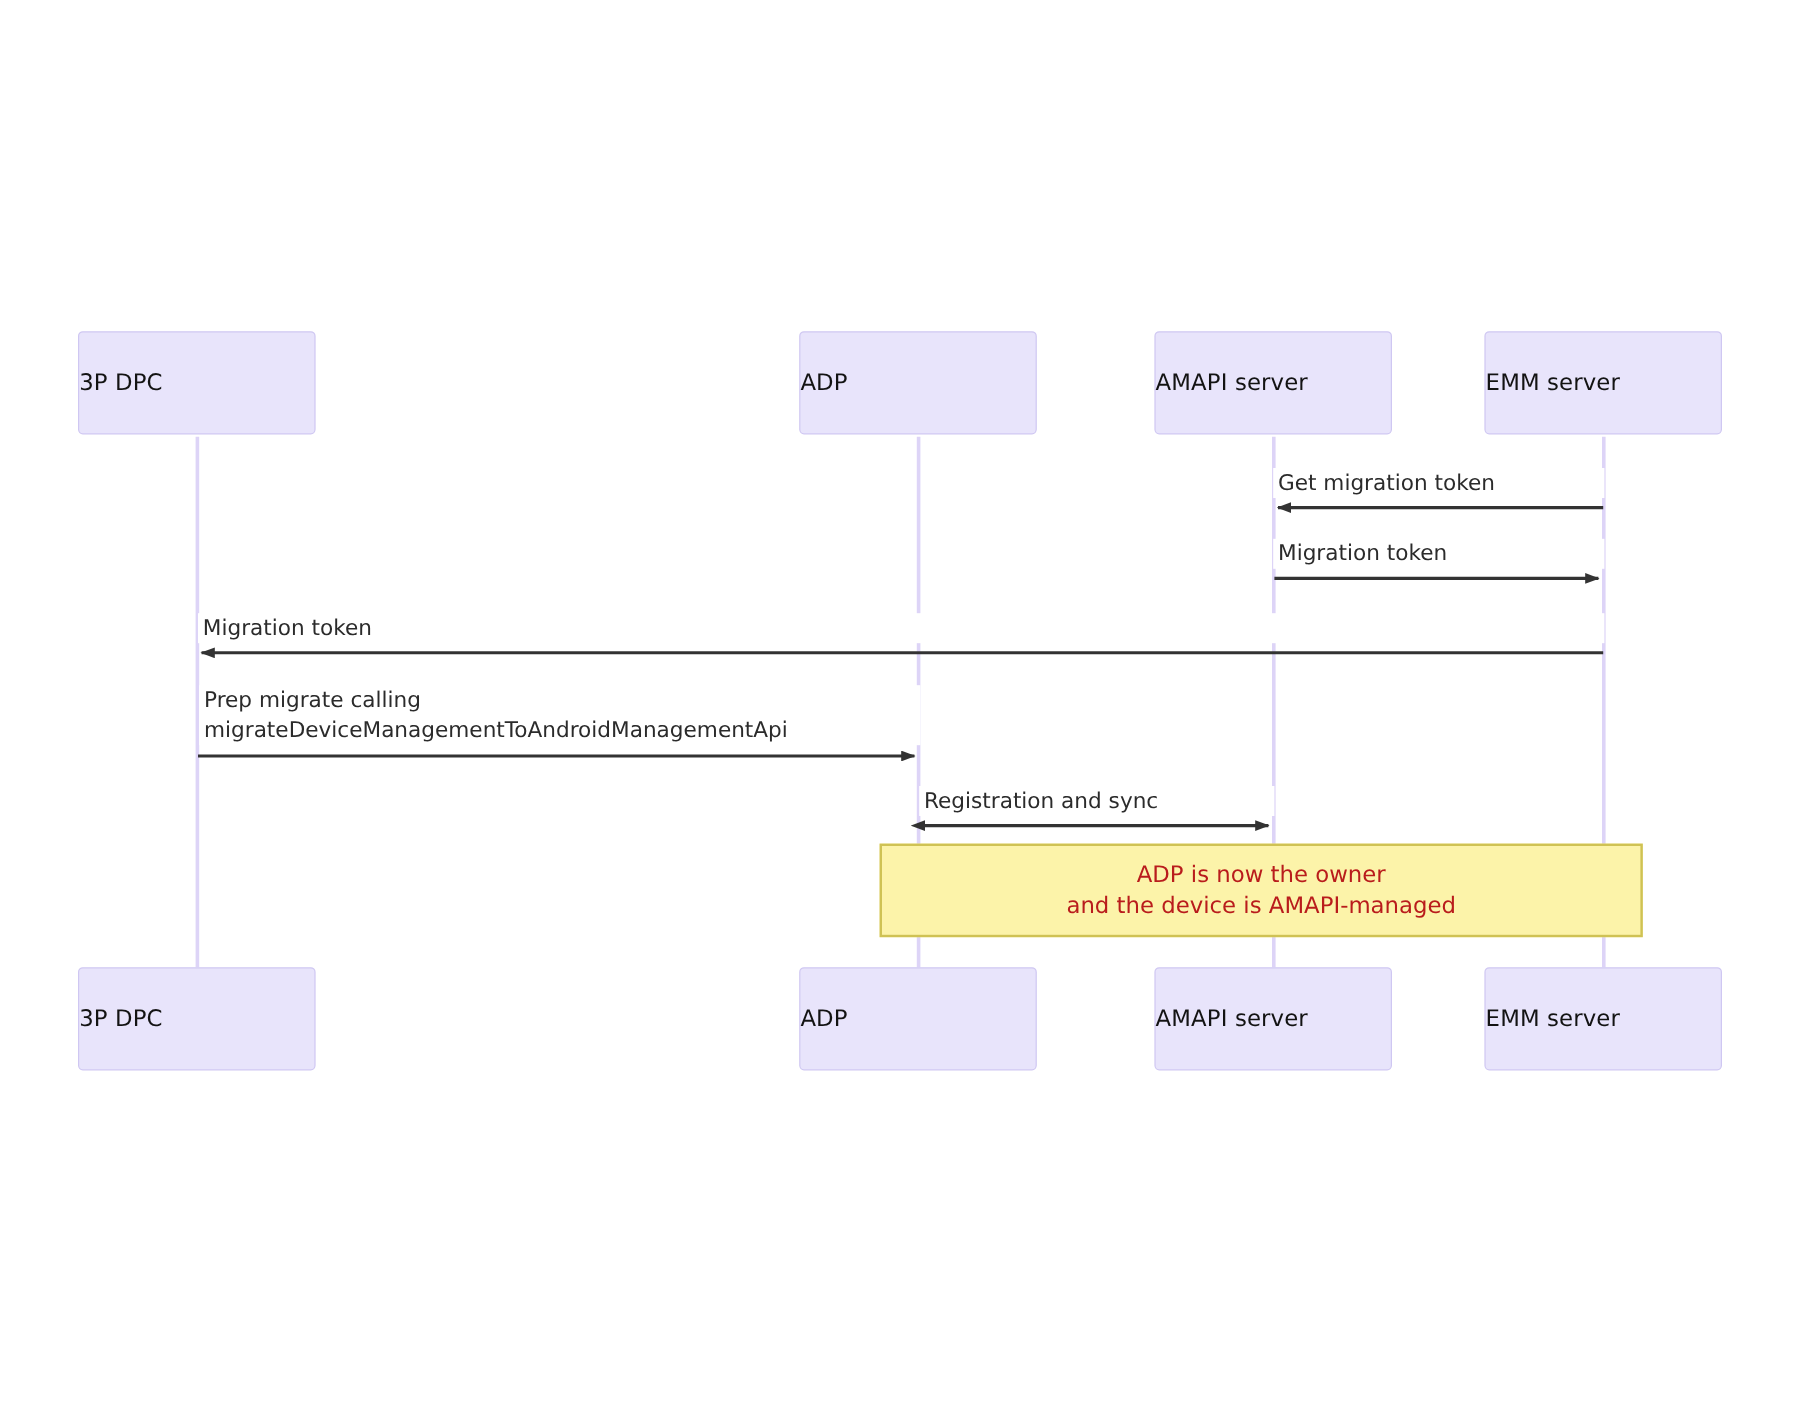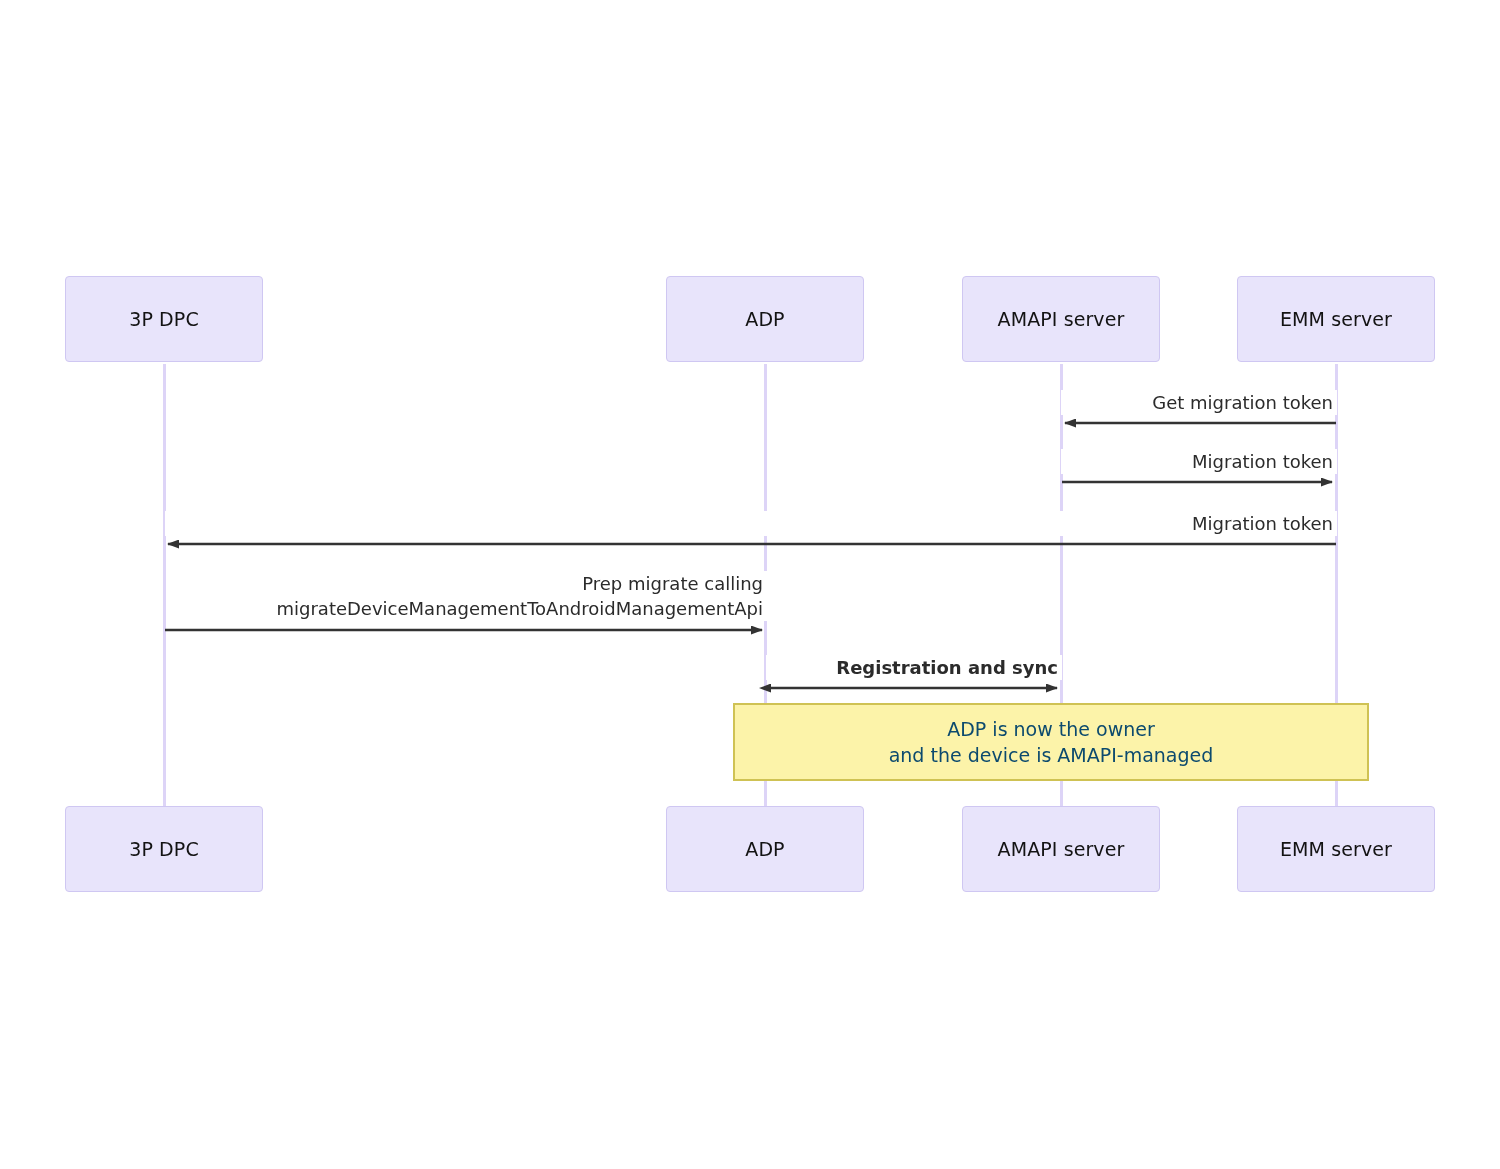--- a/index.html
+++ b/index.html
@@ -28,51 +28,51 @@
     height: 1169px;
   }
   .participant-box {
     position: absolute;
     box-sizing: border-box;
     background: #e8e4fb;
     border: 1px solid #cfc7f2;
     border-radius: 4px;
     display: flex;
     align-items: center;
-    justify-content: center;
+    justify-content: flex-start;
     font-size: 19px;
     color: #131313;
     letter-spacing: 0.1px;
   }
   .participant-label {
     pointer-events: none;
   }
   .msg-label {
     position: absolute;
-    text-align: right;
+    text-align: left;
     font-size: 18px;
     color: #2b2b2b;
     line-height: 25px;
     white-space: pre;
     background: #ffffff;
     padding: 0 4px;
     box-sizing: border-box;
   }
   .note-box {
     position: absolute;
     box-sizing: border-box;
     background: #fcf3a9;
     border: 2px solid #cfc254;
     display: flex;
     align-items: center;
     justify-content: center;
     text-align: center;
     font-size: 19px;
     line-height: 26px;
-    color: #0c4a6e;
+    color: #b91c1c;
     white-space: pre-line;
   }
 </style>
 </head>
 <body>
 
 <div id="diagram">
 
   <svg class="svg-layer" viewBox="0 0 1500 1169" xmlns="http://www.w3.org/2000/svg">
     <defs>
@@ -119,21 +119,21 @@
 
   <div class="msg-label" style="left:1061px; top:390px; width:276px;">Get migration token</div>
 
   <div class="msg-label" style="left:1061px; top:449px; width:276px;">Migration token</div>
 
   <div class="msg-label" style="left:165px; top:511px; width:1172px;">Migration token</div>
 
   <div class="msg-label" style="left:166px; top:571px; width:601px;">Prep migrate calling
 migrateDeviceManagementToAndroidManagementApi</div>
 
-  <div class="msg-label" style="left:766px; top:655px; width:296px;font-weight:bold;">Registration and sync</div>
+  <div class="msg-label" style="left:766px; top:655px; width:296px;">Registration and sync</div>
 
   <div class="note-box" style="left:733px; top:703px; width:636px; height:78px;">ADP is now the owner
 and the device is AMAPI-managed</div>
 
   <div class="participant-box" style="left:65px; top:806px; width:198px; height:86px;">
     <span class="participant-label">3P DPC</span>
   </div>
   <div class="participant-box" style="left:666px; top:806px; width:198px; height:86px;">
     <span class="participant-label">ADP</span>
   </div>

